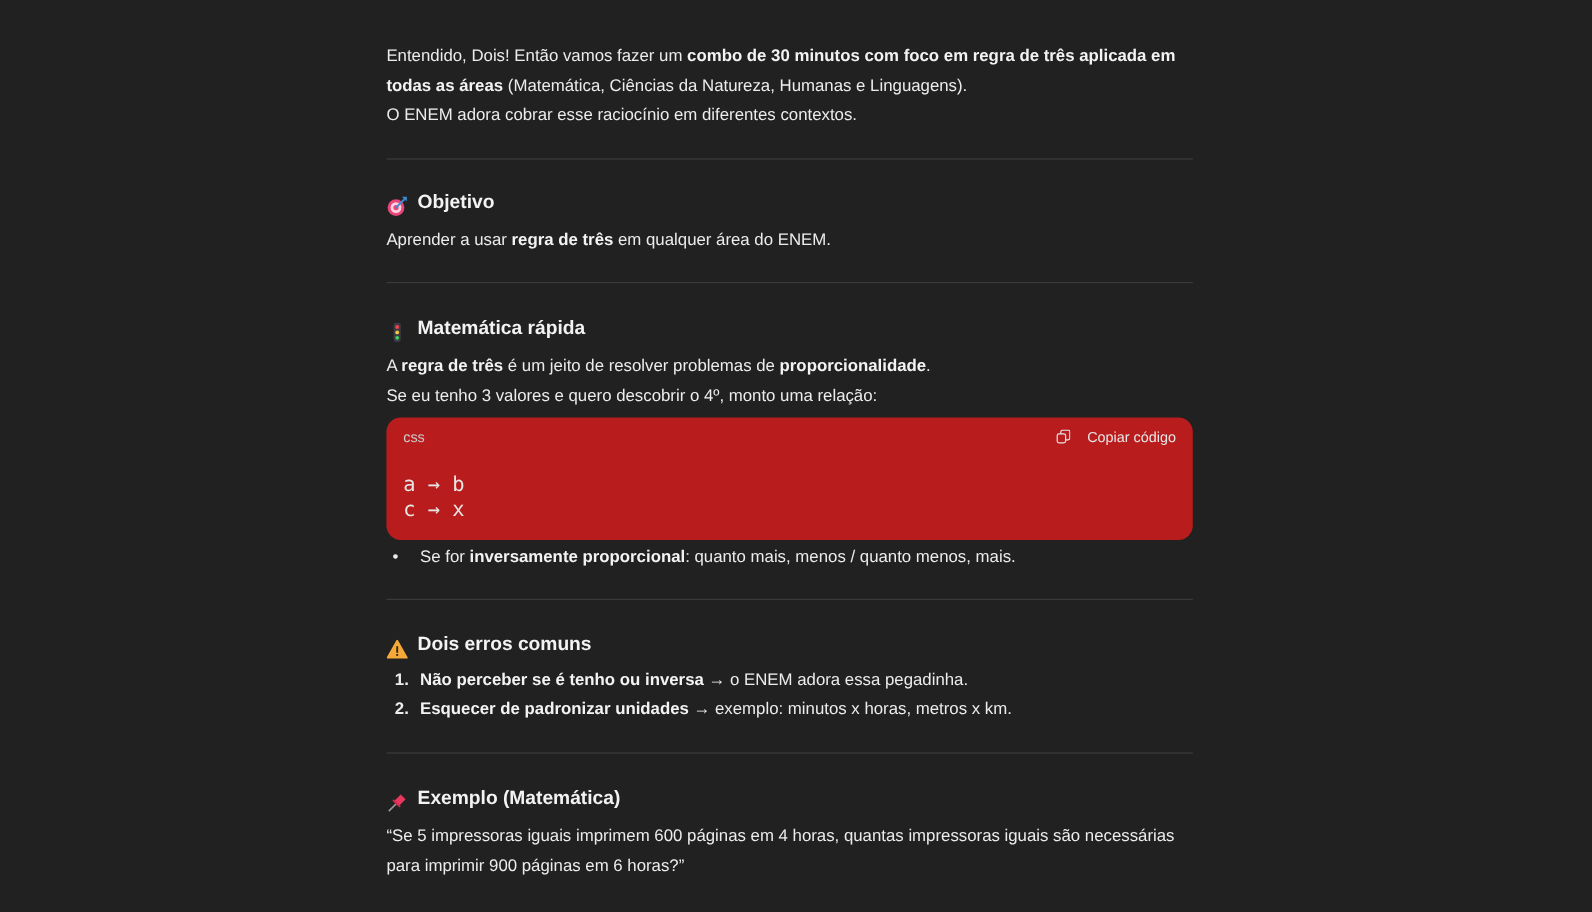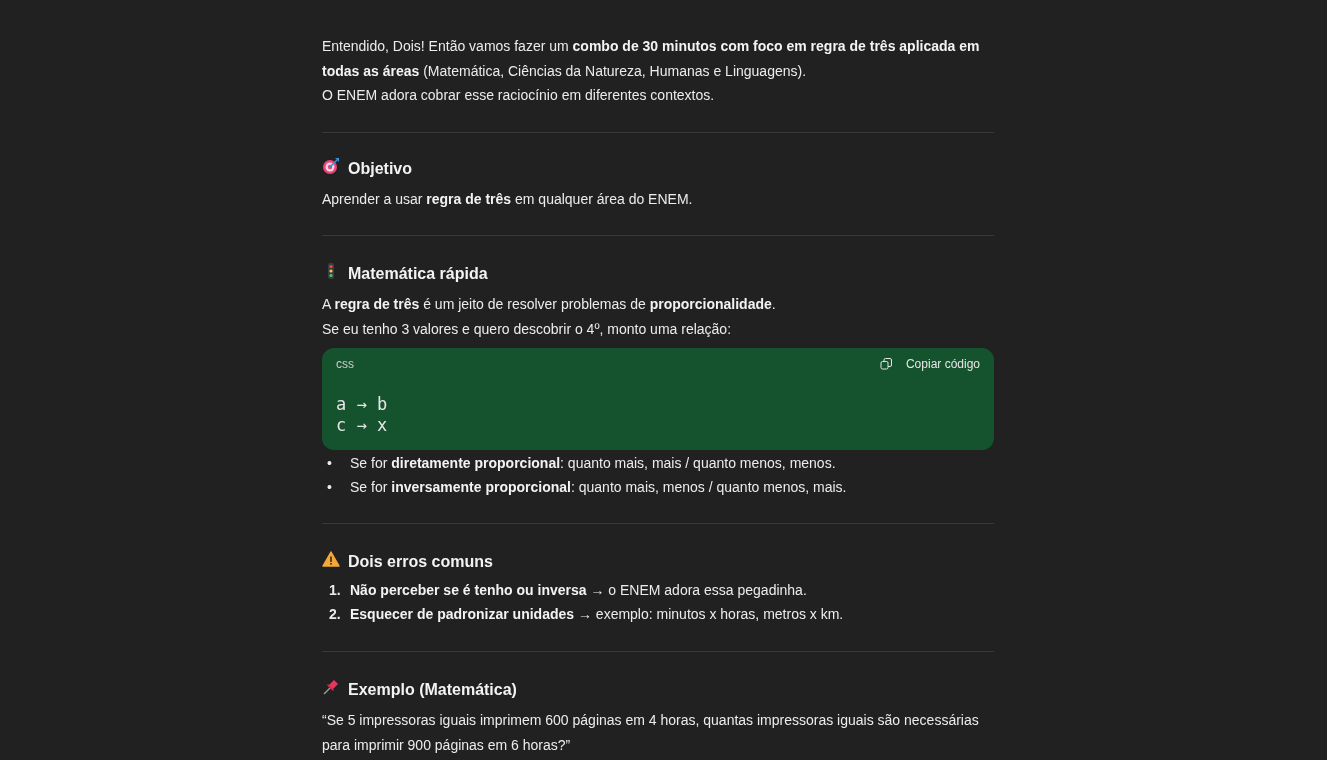--- a/index.html
+++ b/index.html
@@ -5,24 +5,24 @@
   html, body { margin:0; padding:0; }
   body {
     width:1327px; height:760px; overflow:hidden;
     background:#212121; color:#ececec;
     font-family:"Liberation Sans", sans-serif; font-size:14px;
   }
   .content { position:absolute; left:322px; top:34px; width:672px; }
   p { margin:0; line-height:24.5px; }
   b { font-weight:700; color:#f3f3f3; }
   hr { border:none; border-top:1px solid #3a3a3a; margin:0; }
-  .h3 { display:flex; align-items:flex-start; font-size:16px; font-weight:700; line-height:24px; color:#f3f3f3; }
+  .h3 { display:flex; align-items:flex-end; font-size:16px; font-weight:700; line-height:24px; color:#f3f3f3; }
   .emoji { width:18px; height:18px; margin-right:8px; display:inline-block; position:relative; }
   .code {
-    background:#14532d; border-radius:12px; margin-top:7px; height:102px; position:relative;
+    background:#b91c1c; border-radius:12px; margin-top:7px; height:102px; position:relative;
   }
   .code-head { position:absolute; left:14px; right:14px; top:9px; display:flex; justify-content:space-between; font-size:12px; color:#cdcdcd; }
   .copy { display:flex; align-items:center; gap:14px; cursor:pointer; color:#e6e6e6; }
   .code pre { position:absolute; left:14px; top:46px; margin:0; font-family:"DejaVu Sans Mono", monospace; font-size:17px; line-height:21px; color:#e6e6e6; }
   ul, ol { margin:0; padding:0; list-style:none; }
   li { line-height:24px; position:relative; padding-left:28px; }
   ul li::before { content:"•"; position:absolute; left:5px; top:0; font-size:14px; }
   ol li .num { position:absolute; left:7px; font-weight:700; }
 </style>
 </head>
@@ -73,21 +73,20 @@
             <path d="M4 3.5 V2 a1.5 1.5 0 0 1 1.5 -1.5 H10 a1.5 1.5 0 0 1 1.5 1.5 V7 a1.5 1.5 0 0 1 -1.5 1.5 H8" fill="none" stroke="#e6e6e6" stroke-width="1"></path>
           </svg>
         <span>Copiar código</span>
       </span>
     </div>
     <pre><span>a → b</span>
 <span>c → x</span></pre>
   </div>
 
   <ul style="margin-top:1px">
-    <li><span>Se for </span><b>diretamente proporcional</b><span>: quanto mais, mais / quanto menos, menos.</span></li>
     <li><span>Se for </span><b>inversamente proporcional</b><span>: quanto mais, menos / quanto menos, mais.</span></li>
   </ul>
 
   <hr style="margin-top:24px">
 
   <div class="h3" style="margin-top:26px">
     <span class="emoji">
       <svg width="18" height="18" viewBox="0 0 18 18">
           <path d="M9 2 L17 16 L1 16 Z" fill="#f4a938" stroke="#f4a938" stroke-linejoin="round" stroke-width="1.5"></path>
           <rect x="8.2" y="6.5" width="1.6" height="5.5" fill="#3a2a10"></rect>

